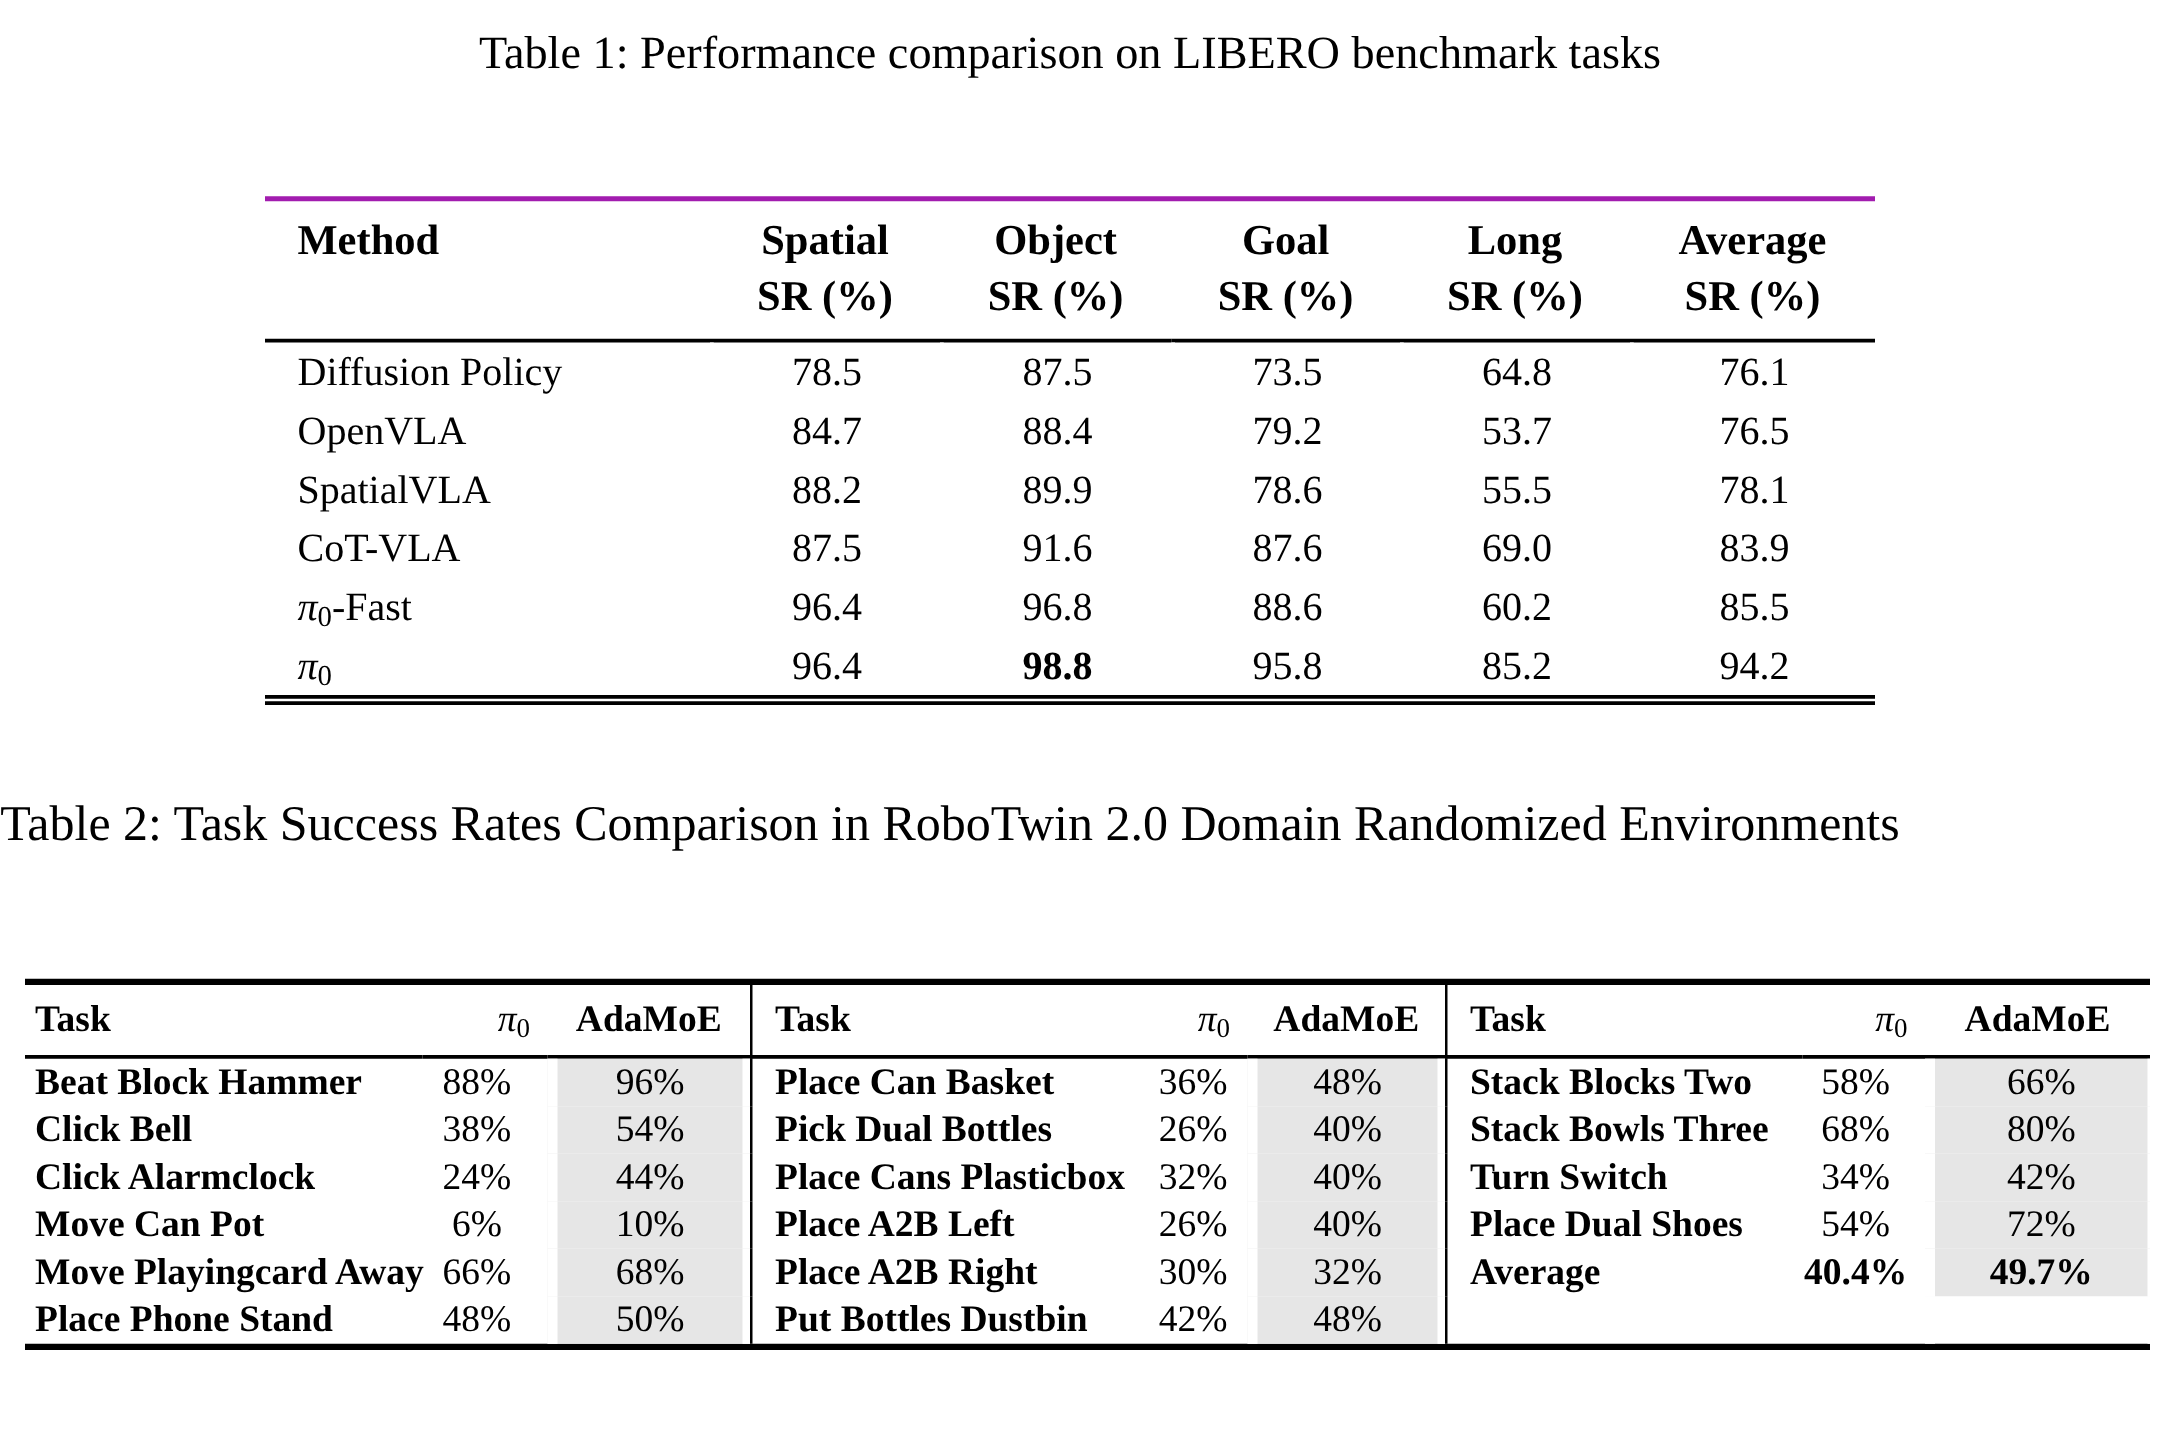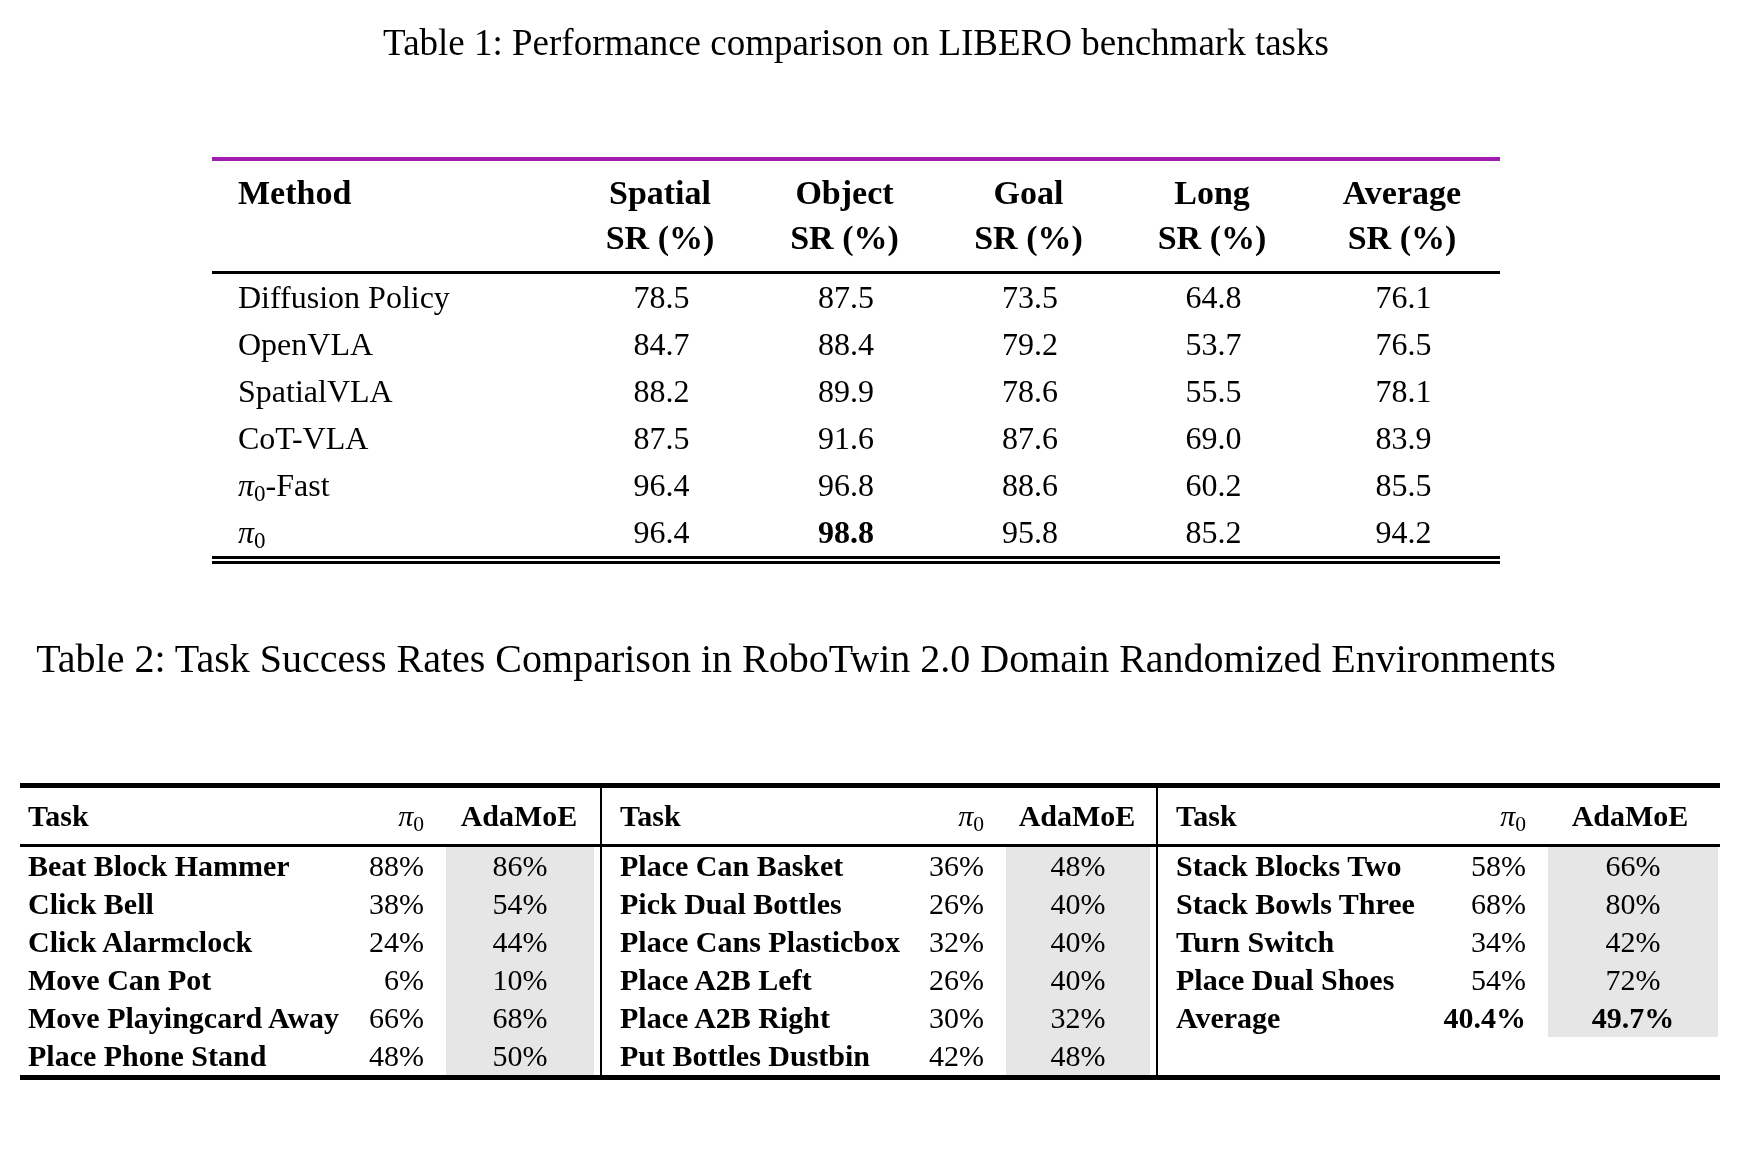--- a/index.html
+++ b/index.html
@@ -24,37 +24,37 @@
     padding:9px 0 11px 0;text-align:center;vertical-align:top;
     border-bottom:3px solid #000;}
   #table1 thead th.method{text-align:left;padding-left:26px;}
   #table1 tbody td{height:47px;font-size:32px;text-align:center;vertical-align:middle;}
   #table1 tbody td.method{text-align:left;padding-left:26px;}
   #table1 tbody td.val{border-left:3px solid #fff;}
   #table1 tbody tr.hl td{background:var(--hl1,#e6e6e6);}
 
   
   #t2cap{position:absolute;left:0;width:1520px;top:636px;
-    text-align:center;font-size:40px;line-height:1.15;margin-left:36px;}
+    text-align:center;font-size:40px;line-height:1.15;}
   #table2{position:absolute;left:20px;top:783px;width:1700px;
     border-collapse:separate;border-spacing:0;table-layout:fixed;
     border-top:5px solid #000;border-bottom:5px solid #000;}
   #table2 th,#table2 td{box-sizing:border-box;white-space:nowrap;overflow:visible;}
   #table2 thead th{
     font-size:30px;height:59px;vertical-align:middle;
     border-bottom:3px solid #000;font-weight:bold;text-align:left;margin-top:44px;}
   #table2 thead th.task{padding-left:8px;}
   #table2 thead th.task.gdiv{padding-left:18px;}
   #table2 thead th.pi0{font-weight:normal;text-align:right;padding-right:14px;}
   #table2 thead th.ada{text-align:center;}
   #table2 .gdiv{border-left:2px solid #000;}
   #table2 tbody td{height:38px;font-size:30px;vertical-align:middle;}
   #table2 tbody td.task{text-align:left;padding-left:8px;font-weight:bold;}
   #table2 tbody td.task.gdiv{padding-left:18px;}
-  #table2 tbody td.pi0{text-align:right;padding-right:14px;}
+  #table2 tbody td.pi0{text-align:center;padding-right:14px;}
   #table2 tbody td.ada{text-align:center;background:var(--hl2,#e6e6e6);
     border-left:8px solid #fff;border-right:6px solid #fff;}
   #table2 tbody td.ada.last{border-right:2px solid #fff;}
   #table2 tbody td.ada.nog{background:transparent;}
 </style>
 </head>
 <body>
 
 <div id="t1cap">Table 1: Performance comparison on LIBERO benchmark tasks</div>
 
@@ -153,21 +153,21 @@
       <th class="ada">AdaMoE</th>
       <th class="task gdiv">Task</th>
       <th class="pi0"><span class="pi">π</span><sub>0</sub></th>
       <th class="ada">AdaMoE</th>
     </tr>
   </thead>
   <tbody id="t2body">
       <tr>
         <td class="task">Beat Block Hammer</td>
         <td class="pi0">88%</td>
-        <td class="ada">86%</td>
+        <td class="ada">96%</td>
         <td class="task gdiv">Place Can Basket</td>
         <td class="pi0">36%</td>
         <td class="ada">48%</td>
         <td class="task gdiv">Stack Blocks Two</td>
         <td class="pi0">58%</td>
         <td class="ada last">66%</td>
       </tr>
       <tr>
         <td class="task">Click Bell</td>
         <td class="pi0">38%</td>

